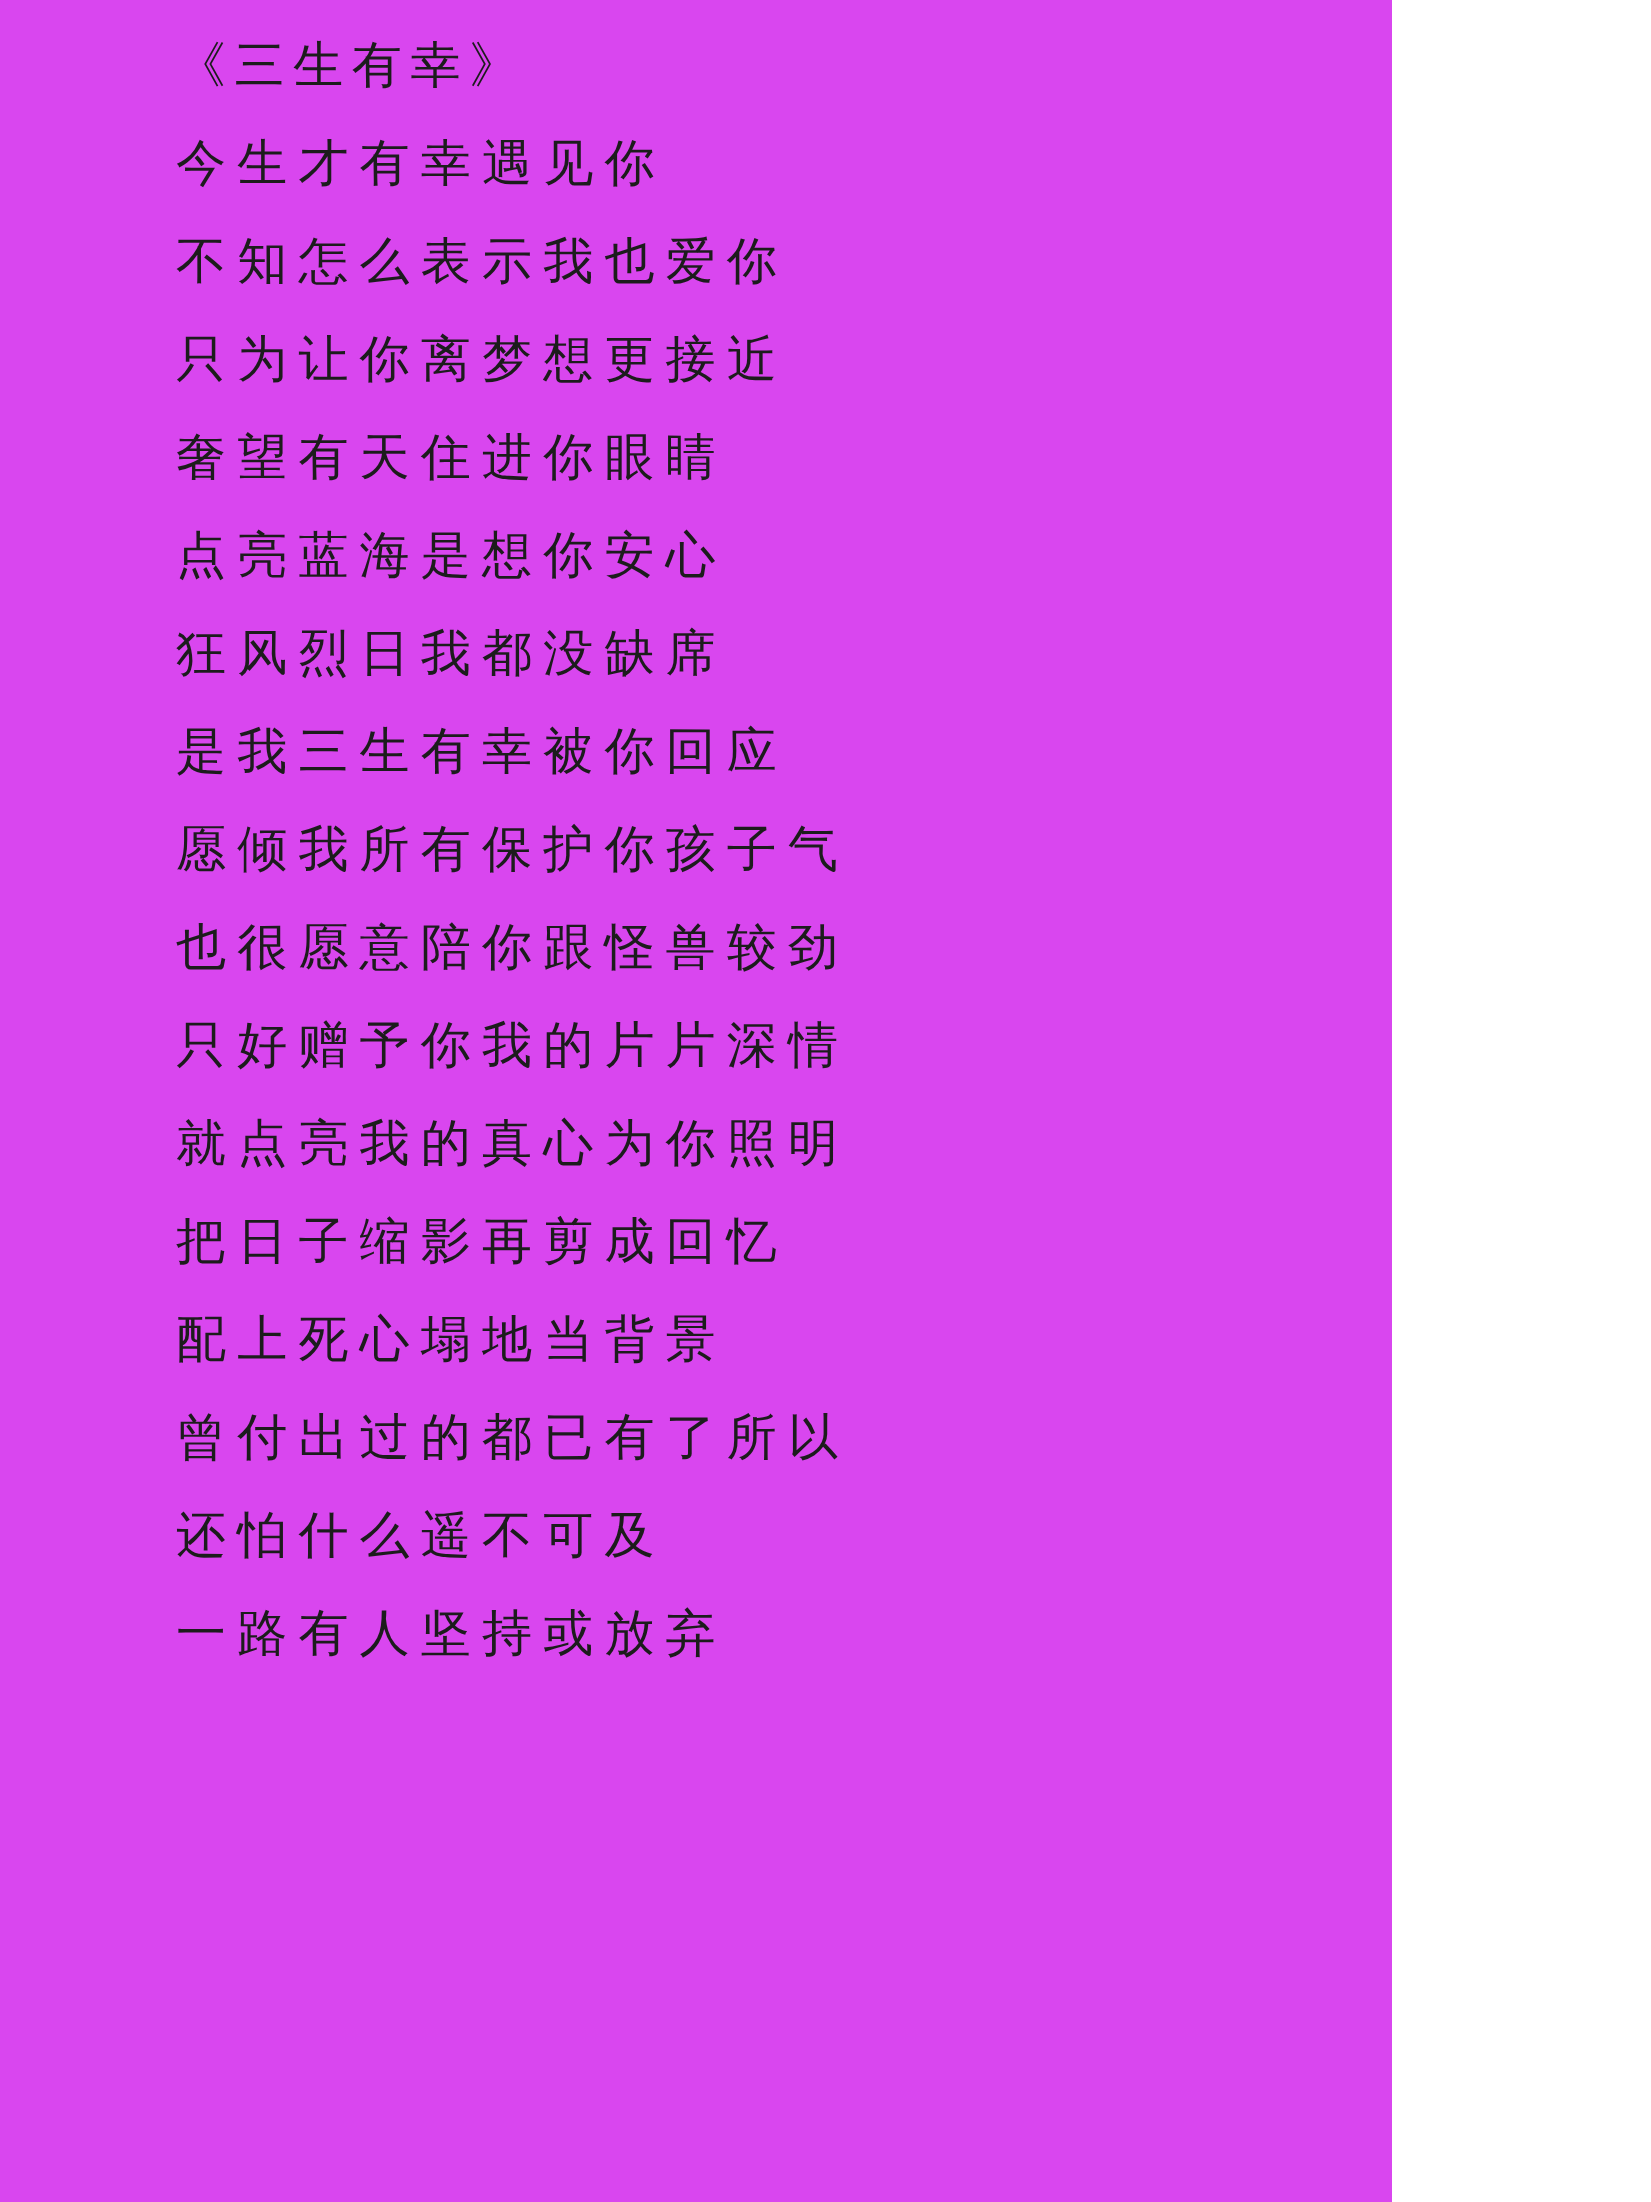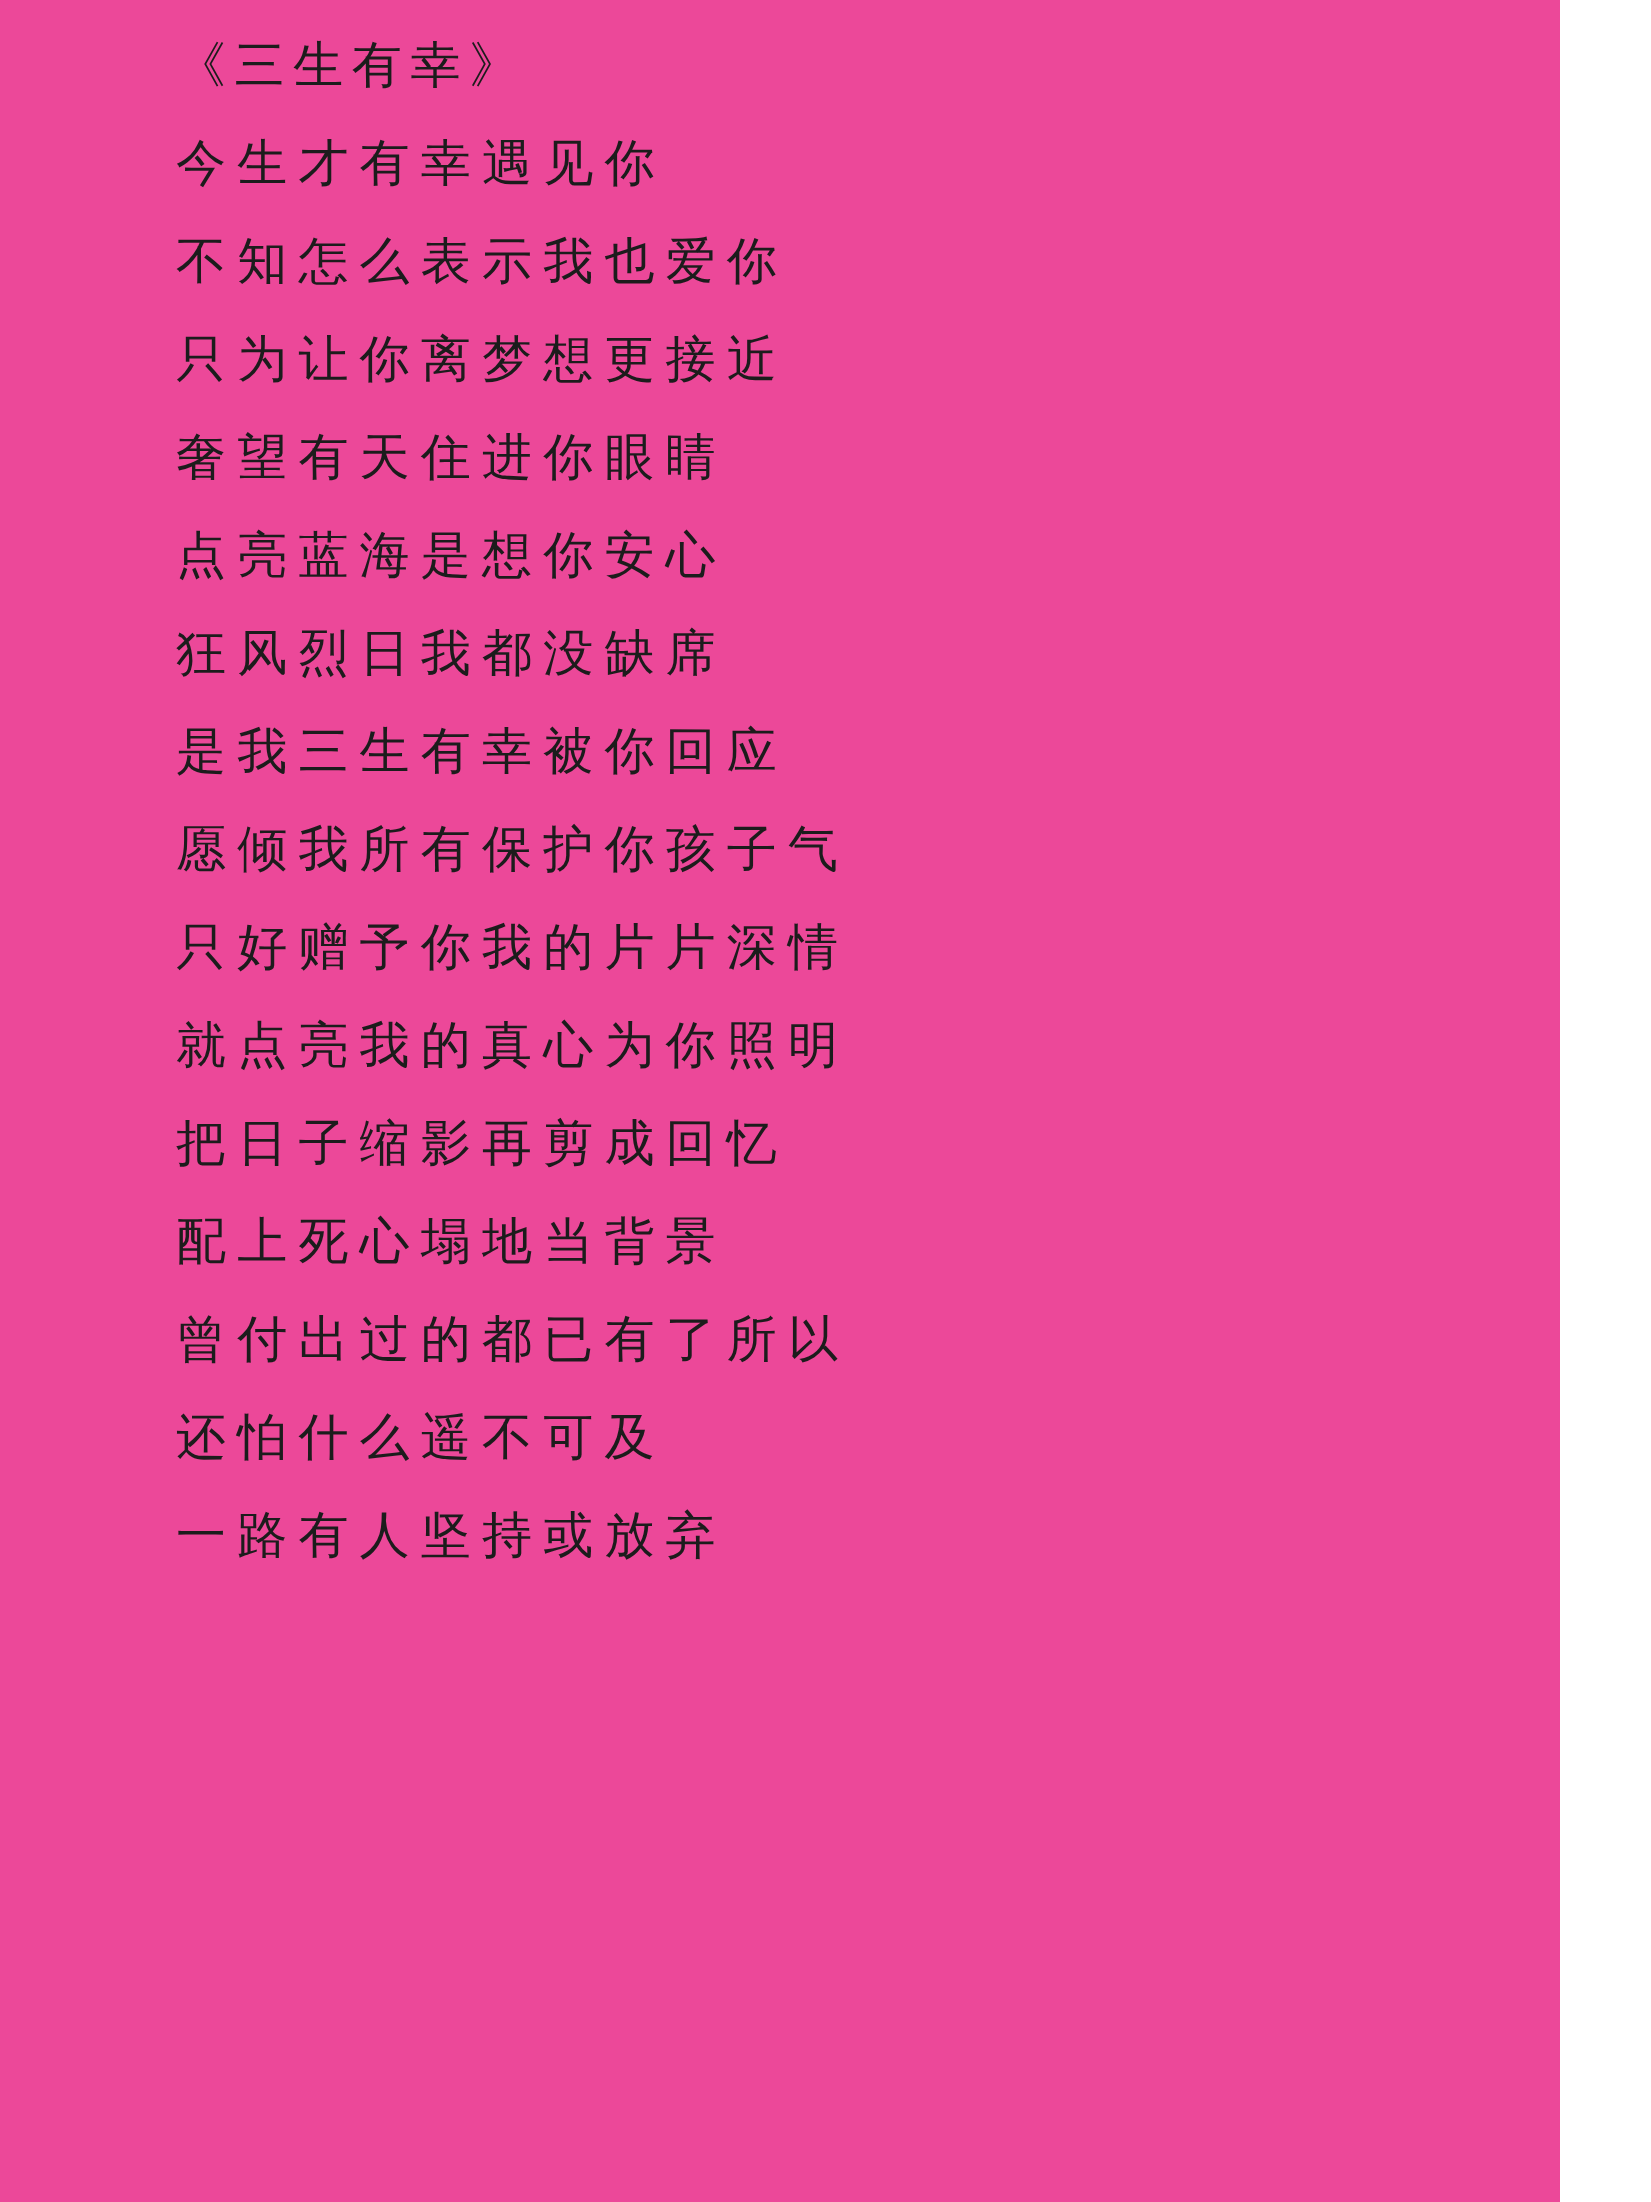--- a/index.html
+++ b/index.html
@@ -5,23 +5,23 @@
   html, body {
     margin: 0;
     padding: 0;
     background: #ffffff;
     width: 1652px;
     height: 2203px;
     overflow: hidden;
   }
   .page {
     box-sizing: border-box;
-    width: 1560px;
+    width: 1392px;
     height: 2203px;
-    background: #ec4899;
+    background: #d946ef;
     color: #1c1c1c;
     padding-top: 15.5px;
     padding-left: 176px;
     font-family: "DejaVu Serif", "Liberation Serif", serif;
   }
   .lyric-title,
   .lyric-line {
     height: 98px;
     line-height: 98px;
     font-size: 50px;
@@ -41,20 +41,21 @@
 <div class="page">
   <div class="lyric-title">《三生有幸》</div>
   <div class="lyric-line">今生才有幸遇见你</div>
   <div class="lyric-line">不知怎么表示我也爱你</div>
   <div class="lyric-line">只为让你离梦想更接近</div>
   <div class="lyric-line">奢望有天住进你眼睛</div>
   <div class="lyric-line">点亮蓝海是想你安心</div>
   <div class="lyric-line">狂风烈日我都没缺席</div>
   <div class="lyric-line">是我三生有幸被你回应</div>
   <div class="lyric-line">愿倾我所有保护你孩子气</div>
+  <div class="lyric-line">也很愿意陪你跟怪兽较劲</div>
   <div class="lyric-line">只好赠予你我的片片深情</div>
   <div class="lyric-line">就点亮我的真心为你照明</div>
   <div class="lyric-line">把日子缩影再剪成回忆</div>
   <div class="lyric-line">配上死心塌地当背景</div>
   <div class="lyric-line">曾付出过的都已有了所以</div>
   <div class="lyric-line">还怕什么遥不可及</div>
   <div class="lyric-line">一路有人坚持或放弃</div>
 </div>
 
 

